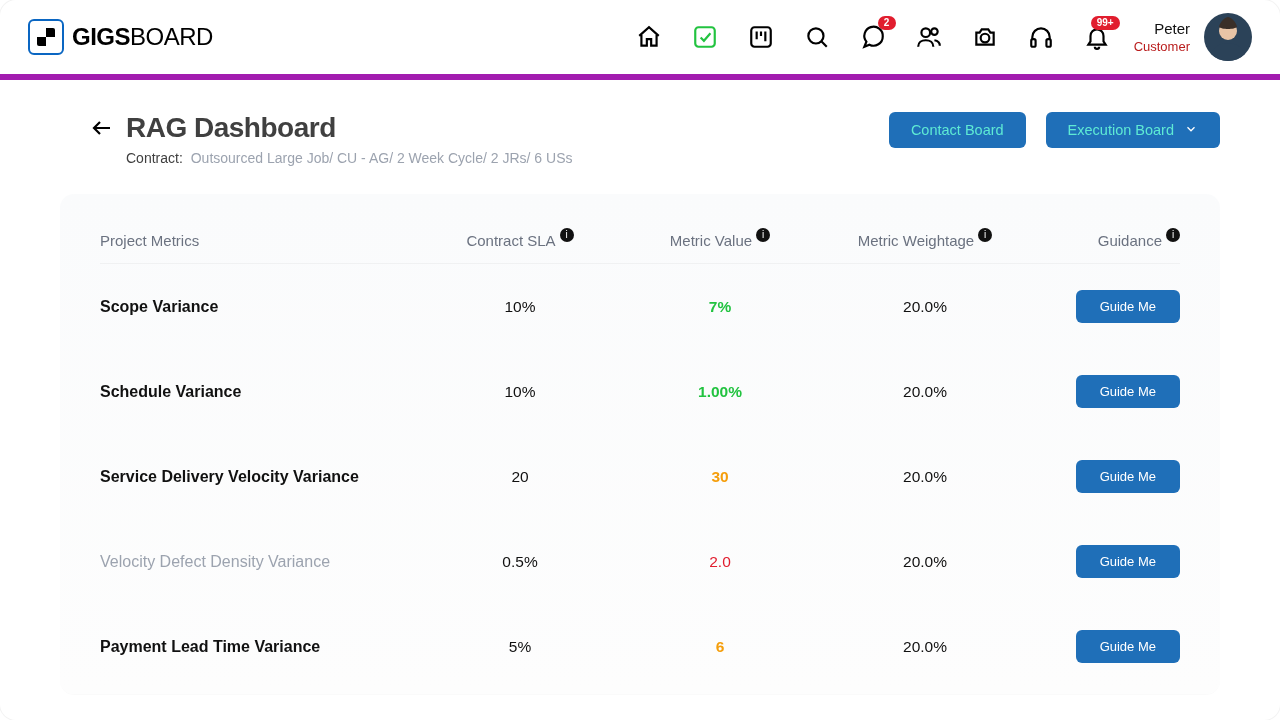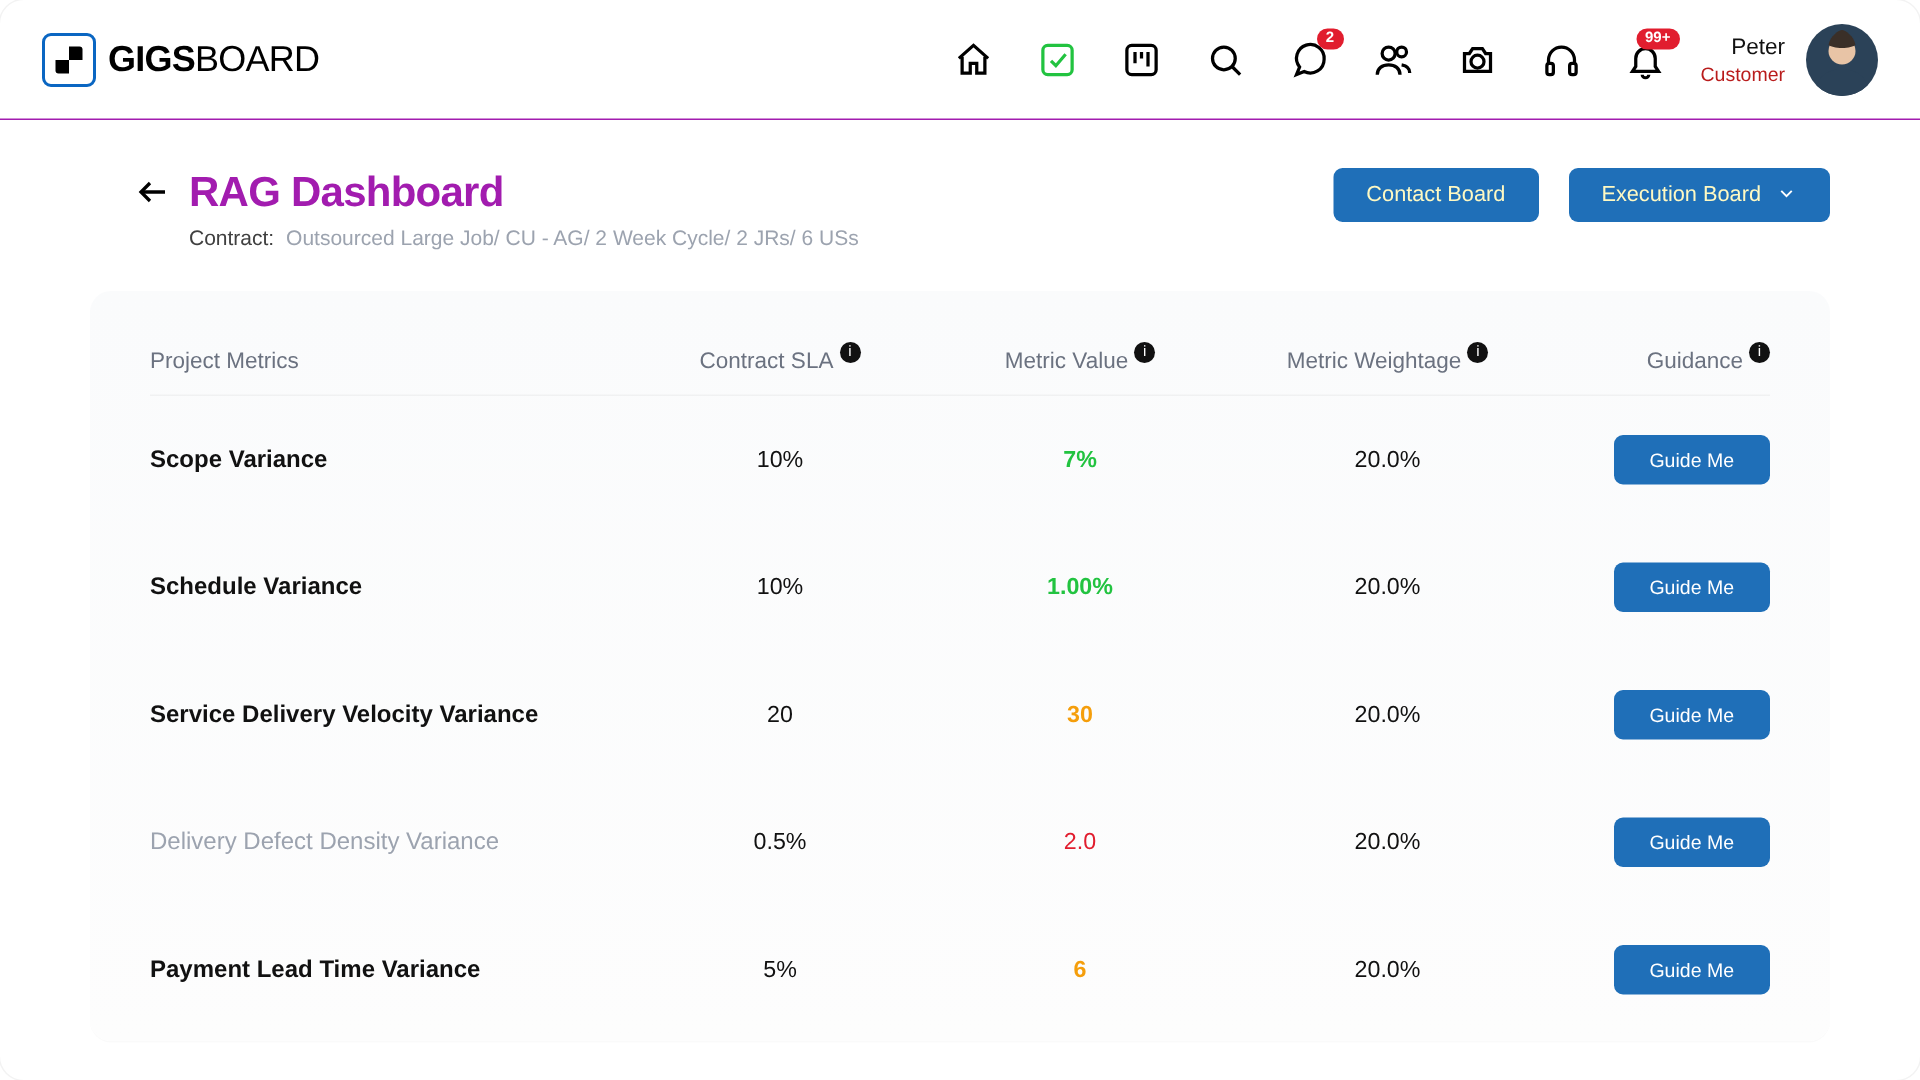--- a/index.html
+++ b/index.html
@@ -1,18 +1,18 @@
 <!DOCTYPE html>
 <html><head>
   <meta charset="utf-8">
   <style>
     * { margin:0; padding:0; box-sizing:border-box; font-family: -apple-system, BlinkMacSystemFont, "Segoe UI", Helvetica, Arial, sans-serif; }
     body { width:1280px; height:720px; background:#fff; border-radius:16px; overflow:hidden; position:relative; box-shadow:0 0 0 1px rgba(0,0,0,0.05); }
     
-    .topbar { display:flex; align-items:center; justify-content:space-between; height:80px; padding:0 28px; border-bottom:1px solid #a21caf; }
+    .topbar { display:flex; align-items:center; justify-content:space-between; height:80px; padding:0 28px; border-bottom:6px solid #a21caf; }
     .logo { display:flex; align-items:center; gap:8px; }
     .logo-mark { width:36px; height:36px; border:2px solid #0a66c2; border-radius:6px; display:flex; align-items:center; justify-content:center; }
     .logo-mark-inner { width:18px; height:18px; background:conic-gradient(#000 0 25%, transparent 0 50%, #000 0 75%, transparent 0); background-size:18px 18px; border-radius:2px;}
     .logo-text { font-family: Arial Black, Arial, sans-serif; font-weight:900; font-size:24px; letter-spacing:-0.5px; color:#000; }
     .logo-text .thin { font-weight:400; }
     .topbar-right { display:flex; align-items:center; gap:24px; }
     .icon-row { display:flex; align-items:center; gap:30px; color:#000; }
     .icon-btn { width:26px; height:26px; display:flex; align-items:center; justify-content:center; cursor:pointer; position:relative; }
     .icon-btn svg { width:26px; height:26px; stroke:#000; stroke-width:2; fill:none; }
     .icon-btn.active svg { stroke:#22c340; }
@@ -22,25 +22,25 @@
     .user-name { font-size:15px; color:#111; }
     .user-role { font-size:13px; color:#b91c1c; margin-top:2px; }
     .avatar { width:48px; height:48px; border-radius:50%; background:radial-gradient(circle at 50% 35%, #f2c9a9 0 18%, transparent 18%), linear-gradient(#2b4258,#2b4258); background-color:#cfd8dc; display:flex; align-items:flex-end; justify-content:center; overflow:hidden;}
     .avatar svg{width:48px;height:48px;}
     
     .page-head { display:flex; align-items:flex-start; justify-content:space-between; padding:32px 60px 0 90px; }
     .page-head-left { }
     .title-row { display:flex; align-items:center; gap:12px; }
     .back-arrow { width:24px; height:24px; cursor:pointer; }
     .back-arrow svg{width:24px;height:24px;stroke:#000;stroke-width:2.2;fill:none;}
-    .page-title { font-size:28px; font-weight:800; letter-spacing:-0.5px; color:#a21caf; }
+    .page-title { font-size:28px; font-weight:800; letter-spacing:-0.5px; color:#404040; }
     .contract-line { margin-left:36px; margin-top:6px; font-size:14px; color:#9ca3af; }
     .contract-line .lbl { color:#404040; margin-right:4px; }
     .head-actions { display:flex; gap:20px; }
-    .btn { background:#1f6fb8; color:#fef9c3; border:none; border-radius:6px; padding:10px 22px; font-size:14.5px; font-weight:500; cursor:pointer; display:flex; align-items:flex-start; gap:10px; }
+    .btn { background:#1f6fb8; color:#5eead4; border:none; border-radius:6px; padding:10px 22px; font-size:14.5px; font-weight:500; cursor:pointer; display:flex; align-items:flex-start; gap:10px; }
     .btn.light { background:#1f6fb8; }
     .btn svg{width:14px;height:14px;stroke:#fff;stroke-width:2.2;fill:none;}
     
     .card { margin:28px 60px 0 60px; background:linear-gradient(#fafbfc,#fdfdfd); border-radius:14px; padding:24px 40px 40px 40px; box-shadow:0 1px 0 rgba(0,0,0,0.02); height:500px; overflow:hidden;}
     .thead { display:grid; grid-template-columns: 320px 200px 200px 210px 1fr; align-items:center; color:#6b7280; font-size:15px; padding:14px 0; border-bottom:1px solid rgba(0,0,0,0.04);}
     .th { position:relative; }
     .th.center{text-align:center;}
     .th.right{text-align:right;}
     .info-dot { display:inline-block; width:14px; height:14px; background:#111; color:#fff; border-radius:50%; font-size:10px; line-height:14px; text-align:center; margin-left:4px; vertical-align:top; position:relative; top:-4px;}
     .row { display:grid; grid-template-columns: 320px 200px 200px 210px 1fr; align-items:center; padding:26px 0; }
@@ -197,21 +197,21 @@
         <div class="guide-cell"><button class="guide-btn">Guide Me</button></div>
       </div>
       <div class="row">
         <div class="metric-name">Service Delivery Velocity Variance</div>
         <div class="cell-center">20</div>
         <div class="cell-center val-amber">30</div>
         <div class="cell-center">20.0%</div>
         <div class="guide-cell"><button class="guide-btn">Guide Me</button></div>
       </div>
       <div class="row">
-        <div class="metric-name muted">Delivery Defect Density Variance</div>
+        <div class="metric-name muted">Velocity Defect Density Variance</div>
         <div class="cell-center">0.5%</div>
         <div class="cell-center val-red">2.0</div>
         <div class="cell-center">20.0%</div>
         <div class="guide-cell"><button class="guide-btn">Guide Me</button></div>
       </div>
       <div class="row">
         <div class="metric-name">Payment Lead Time Variance</div>
         <div class="cell-center">5%</div>
         <div class="cell-center val-amber">6</div>
         <div class="cell-center">20.0%</div>

